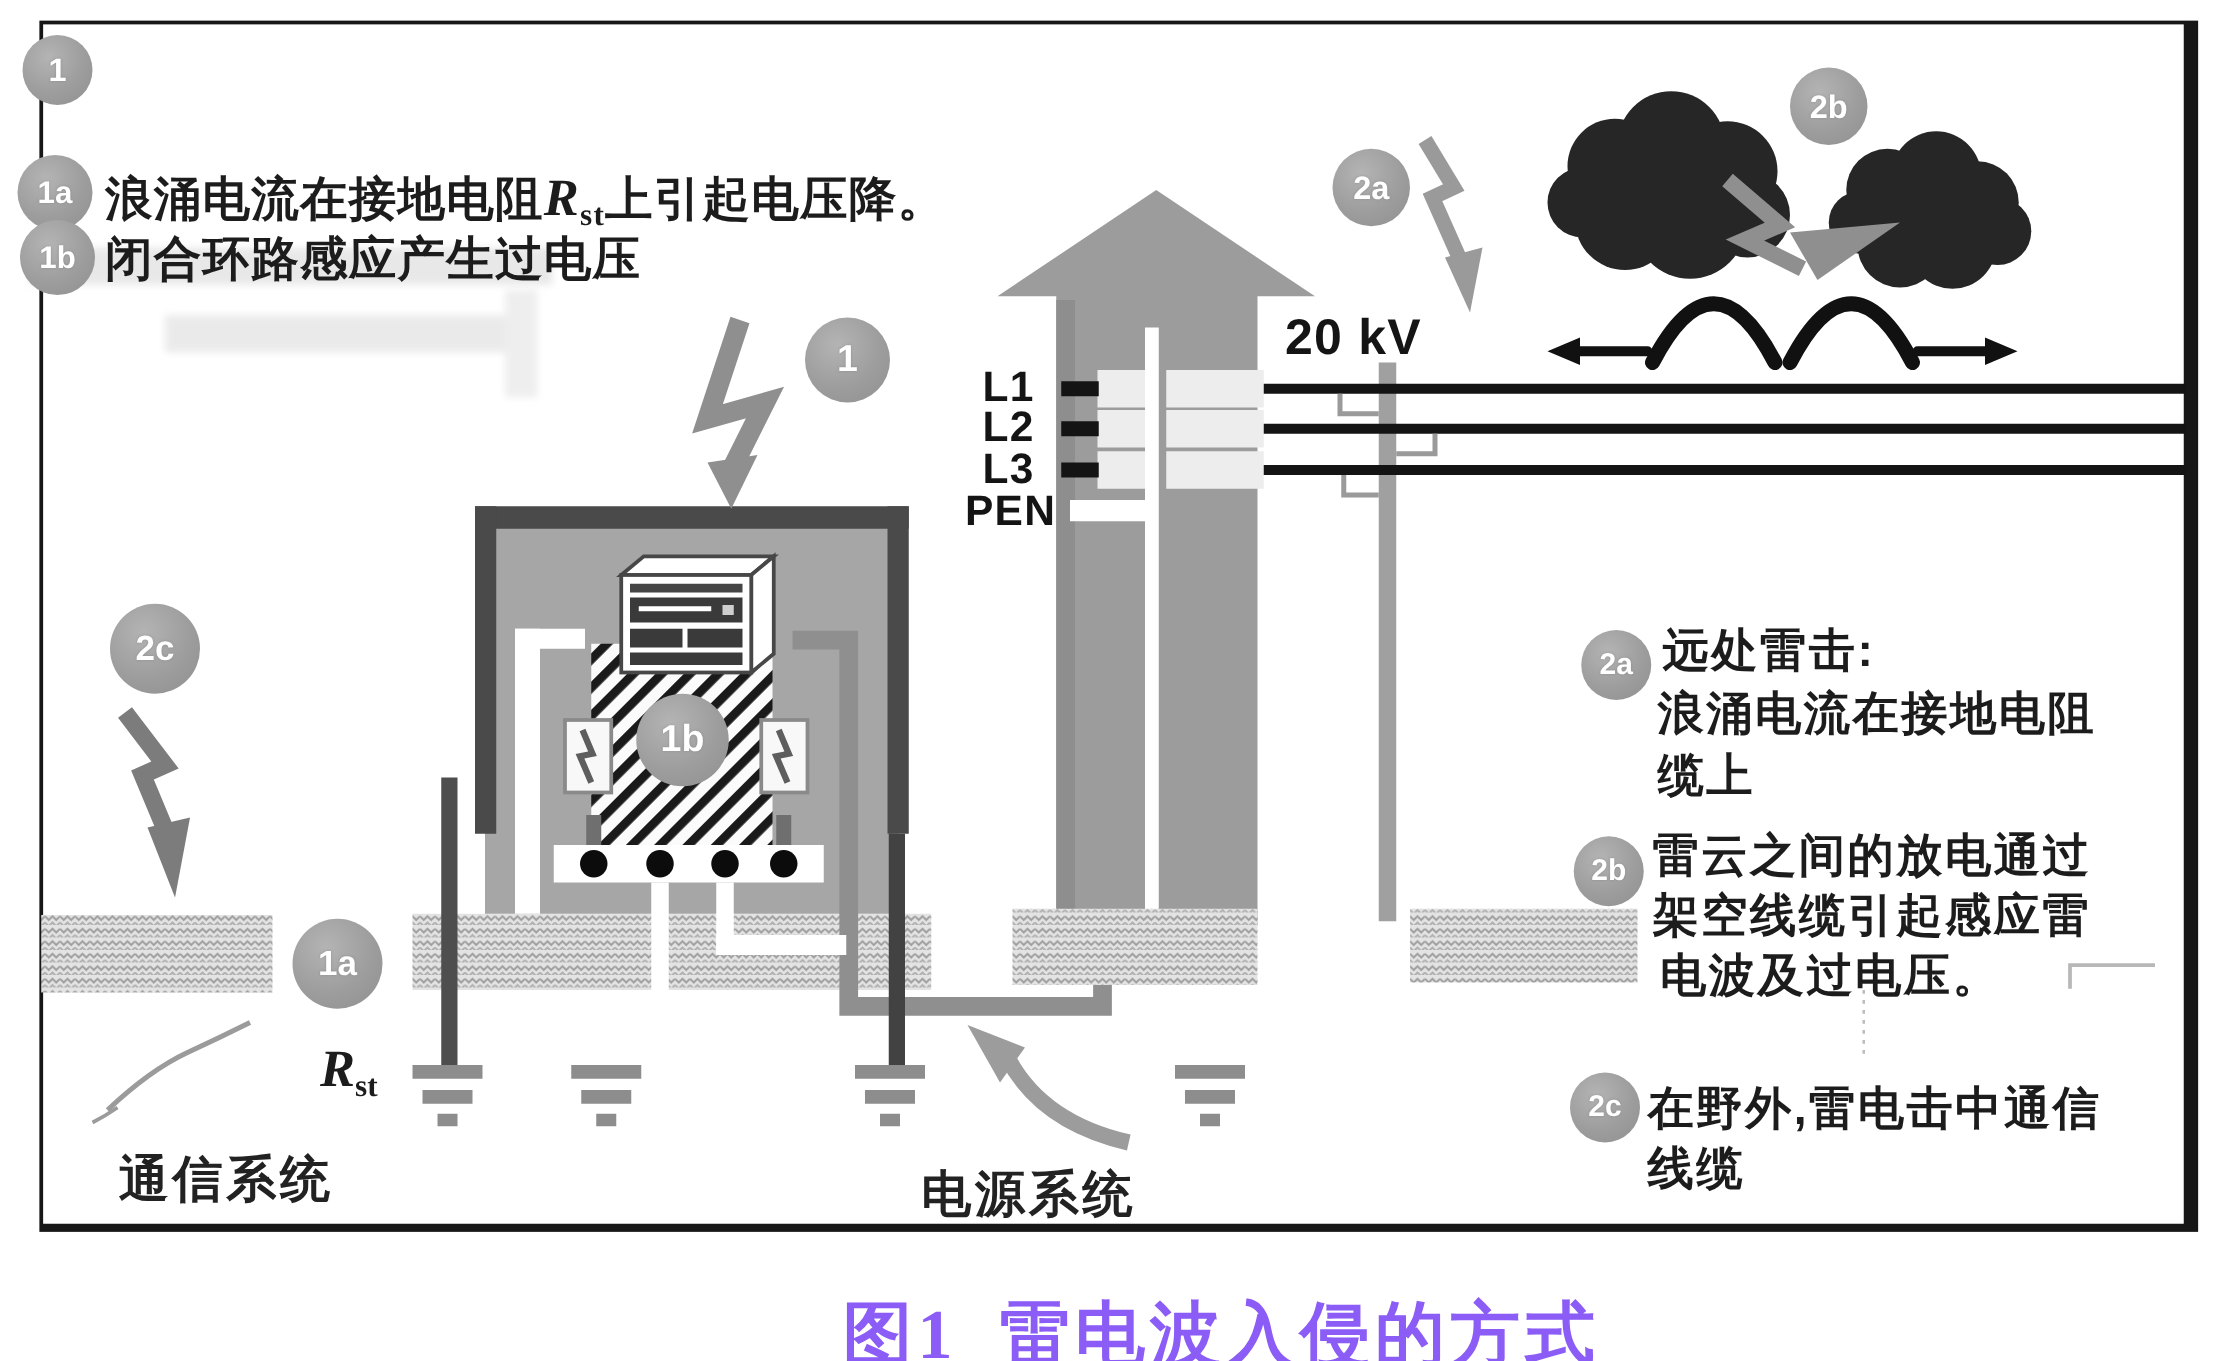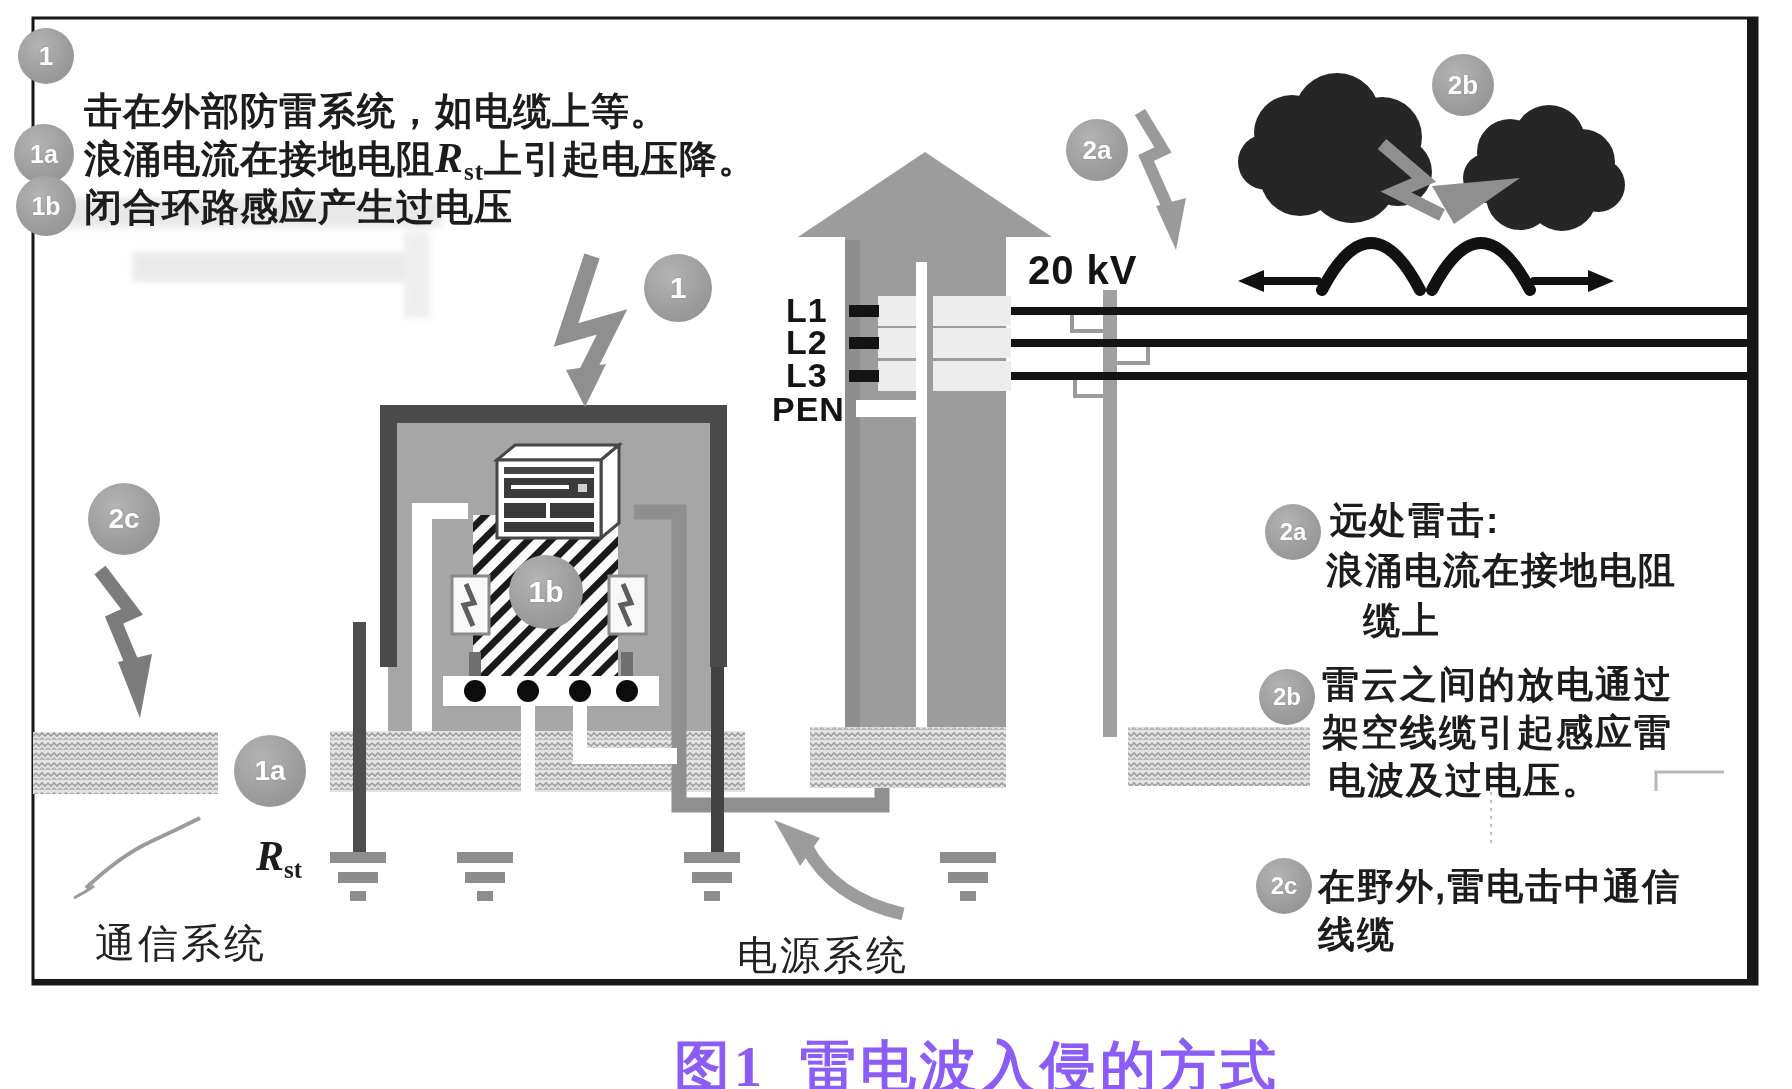--- a/index.html
+++ b/index.html
@@ -7,21 +7,21 @@
   #stage{position:relative;width:1792px;height:1089px;background:#fff;overflow:hidden;}
   #art{position:absolute;left:0;top:0;z-index:1;}
   .t{position:absolute;z-index:2;color:#1c1c1c;white-space:nowrap;}
   .callout-line{font-size:38px;font-weight:600;letter-spacing:1px;}
   .r-line{font-size:37px;font-weight:600;letter-spacing:2px;}
   .badge{position:absolute;z-index:3;border-radius:50%;
          background:radial-gradient(circle at 38% 32%, #b4b4b4 0%, #9d9d9d 55%, #8f8f8f 100%);
          color:#fff;font-weight:bold;display:flex;align-items:center;justify-content:center;
          text-shadow:0 0 2px rgba(120,120,120,.6);}
   .elec{font-size:34px;font-weight:bold;color:#141414;letter-spacing:1px;}
-  .sys{font-size:40px;font-weight:normal;color:#222;letter-spacing:3px;}
+  .sys{font-size:40px;font-weight:bold;color:#222;letter-spacing:3px;}
   .serifR{font-family:"Liberation Serif", serif;font-style:italic;font-weight:bold;font-size:42px;}
   .serifSub{font-family:"Liberation Serif", serif;font-weight:bold;font-size:25px;vertical-align:-8px;}
   #caption{font-family:"Liberation Serif", serif;font-weight:700;font-size:56px;color:#8b5cf6;letter-spacing:4px;}
 </style>
 </head>
 <body>
 
 <div id="stage">
 
   <svg id="art" width="1792" height="1089" viewBox="0 0 1792 1089">
@@ -220,21 +220,20 @@
     <path d="M 74 898 Q 84 893 94 886" fill="none" stroke="#9b9b9b" stroke-width="3"></path>
 
     <line x1="1491" y1="792" x2="1491" y2="848" stroke="#bcbcbc" stroke-width="2" stroke-dasharray="3,5"></line>
     <path d="M 1656 791 L 1656 772 L 1724 772" fill="none" stroke="#b8b8b8" stroke-width="3"></path>
   </svg>
 
   <div class="badge" style="left:18px;top:28px;width:56px;height:56px;font-size:26px;">1</div>
   <div class="badge" style="left:14px;top:124px;width:60px;height:60px;font-size:25px;">1a</div>
   <div class="badge" style="left:16px;top:176px;width:60px;height:60px;font-size:25px;">1b</div>
 
-  <div class="t callout-line" style="left:84px;top:86px;">击在外部防雷系统，如电缆上等。</div>
   <div class="t callout-line" style="left:84px;top:134px;">
     <span>浪涌电流在接地电阻</span><span class="serifR">R</span><span class="serifSub">st</span><span>上引起电压降。</span>
   </div>
   <div class="t callout-line" style="left:84px;top:182px;">闭合环路感应产生过电压</div>
 
   <div class="badge" style="left:644px;top:254px;width:68px;height:68px;font-size:30px;">1</div>
   <div class="badge" style="left:234px;top:735px;width:72px;height:72px;font-size:28px;">1a</div>
   <div class="badge" style="left:509px;top:555px;width:74px;height:74px;font-size:30px;">1b</div>
   <div class="badge" style="left:1066px;top:119px;width:62px;height:62px;font-size:26px;">2a</div>
   <div class="badge" style="left:1432px;top:54px;width:62px;height:62px;font-size:26px;">2b</div>
@@ -249,21 +248,21 @@
   <div class="t" style="left:256px;top:832px;">
     <span class="serifR">R</span><span class="serifSub">st</span>
   </div>
 
   <div class="t sys" style="left:95px;top:916px;">通信系统</div>
   <div class="t sys" style="left:737px;top:928px;">电源系统</div>
 
   <div class="badge" style="left:1265px;top:504px;width:56px;height:56px;font-size:24px;">2a</div>
   <div class="t r-line" style="left:1330px;top:496px;">远处雷击:</div>
   <div class="t r-line" style="left:1326px;top:546px;">浪涌电流在接地电阻</div>
-  <div class="t r-line" style="left:1363px;top:596px;text-align:center;">缆上</div>
+  <div class="t r-line" style="left:1326px;top:596px;text-align:center;">缆上</div>
 
   <div class="badge" style="left:1259px;top:669px;width:56px;height:56px;font-size:24px;">2b</div>
   <div class="t r-line" style="left:1322px;top:660px;">雷云之间的放电通过</div>
   <div class="t r-line" style="left:1322px;top:708px;">架空线缆引起感应雷</div>
   <div class="t r-line" style="left:1328px;top:756px;">电波及过电压。</div>
 
   <div class="badge" style="left:1256px;top:858px;width:56px;height:56px;font-size:24px;">2c</div>
   <div class="t r-line" style="left:1318px;top:862px;">在野外,雷电击中通信</div>
   <div class="t r-line" style="left:1318px;top:910px;">线缆</div>
 

